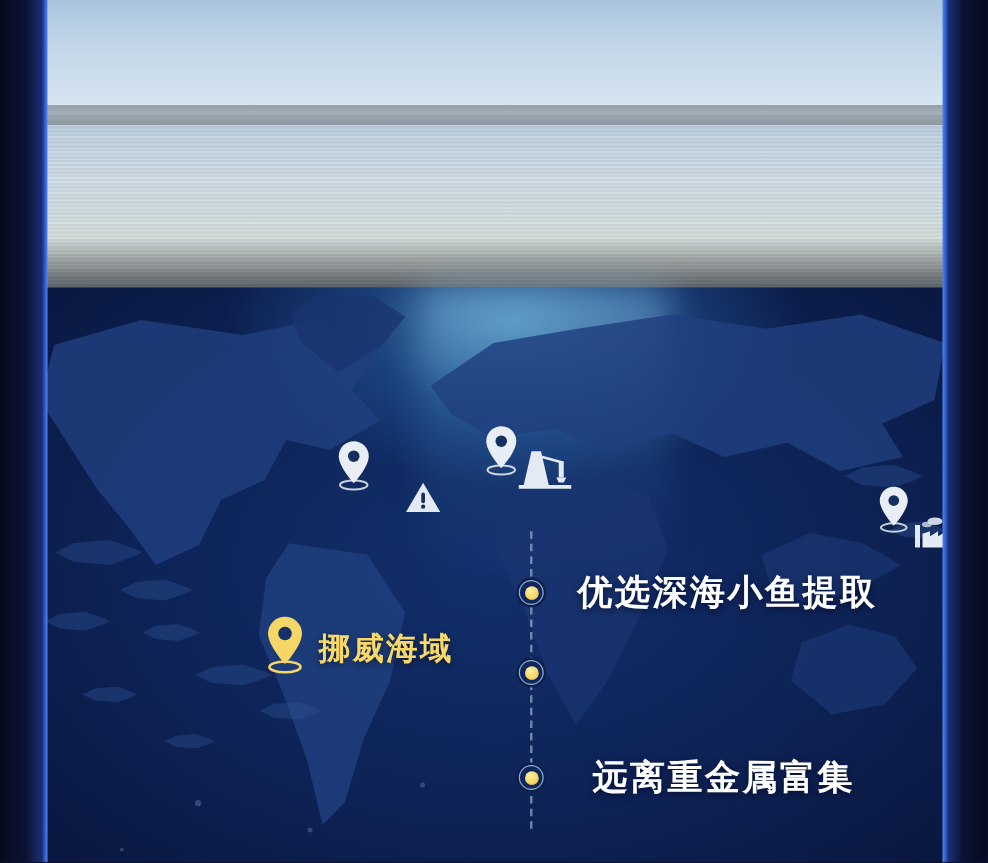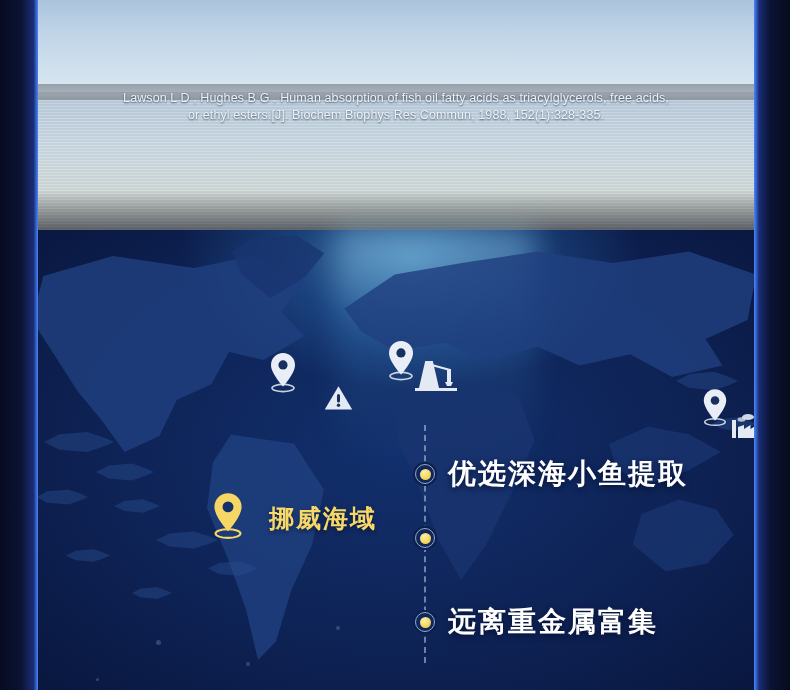--- a/index.html
+++ b/index.html
@@ -137,21 +137,21 @@
   
   .micon { position: absolute; }
   .micon svg { display: block; }
   .pin-white   { fill: #e9eef6; }
   .pin-gold    { fill: #f6d765; }
   .icon-white  { fill: #e3eaf4; }
 
   
   .gold-label {
     position: absolute; left: 175px; top: 492px;
-    display: flex; align-items: center; gap: 24px;
+    display: flex; align-items: center; gap: 10px;
   }
   .gold-label .txt {
     font-size: 25px; font-weight: 700; color: #f7d869;
     letter-spacing: 2px;
     text-shadow: 0 2px 5px rgba(0,0,0,.45);
   }
 
   
   .features { position: absolute; left: 333px; top: 425px; width: 390px; height: 245px; }
   .dash-line {
@@ -165,21 +165,21 @@
     background: #10275c;
     border: 1px solid #8fa9cd;
     box-shadow: 0 0 0 2px #0d1f4d;
     display: flex; align-items: center; justify-content: center;
   }
   .feat .dot::after {
     content: ""; width: 11px; height: 11px; border-radius: 50%;
     background: radial-gradient(circle at 38% 32%, #fdf0a8 0%, #f6d765 55%, #e0ba3c 100%);
   }
   .feat .label {
-    margin-left: 13px;
+    margin-left: 27px;
     font-size: 28px; font-weight: 700; color: #ffffff;
     letter-spacing: 2px; white-space: nowrap;
     text-shadow: 0 2px 6px rgba(0,10,40,.75);
   }
 </style>
 </head>
 <body>
 
 <div id="page">
 
@@ -190,24 +190,20 @@
       <div class="mtn mtn-back"></div>
       <div class="mtn mtn-shadow"></div>
       <div class="mtn mtn-front"></div>
       <div class="grey-band"></div>
       <div class="water-top"></div>
       <div class="water-streaks"></div>
       <div class="water-deep"></div>
       <div class="water-deep2"></div>
       <div class="photo-fade"></div>
 
-      <div class="citation">
-        <span class="line">Lawson L D , Hughes B G . Human absorption of fish oil fatty acids as triacylglycerols, free acids,</span>
-        <span class="line">or ethyl esters.[J]. Biochem Biophys Res Commun, 1988, 152(1):328-335.</span>
-      </div>
     </div>
 
     <div class="ocean">
       <div class="light-shaft" style="left:300px;top:0;"></div>
 
       <div class="land" style="left:-10px; top:22px; width:290px; height:200px;
                   clip-path: polygon(6% 12%, 30% 2%, 58% 8%, 78% 2%, 96% 14%, 88% 30%, 96% 42%,
                     82% 54%, 70% 50%, 64% 66%, 52% 74%, 46% 92%, 34% 100%, 26% 84%, 18% 70%,
                     10% 52%, 2% 34%);"></div>
       <div class="land dim" style="left:196px; top:6px; width:96px; height:62px;
@@ -312,21 +308,21 @@
 
       <div class="feat" style="top:30px;">
         <span class="dot"></span>
         <span class="label">优选深海小鱼提取</span>
       </div>
 
       <div class="feat" style="top:103px;">
         <span class="dot"></span>
       </div>
 
-      <div class="feat" style="top:178px;">
+      <div class="feat" style="top:178px;gap:12px;">
         <span class="dot"></span>
         <span class="label">远离重金属富集</span>
       </div>
     </div>
 
   </div>
 
   <div class="edge-strip edge-left"></div>
   <div class="edge-strip edge-right"></div>
 

